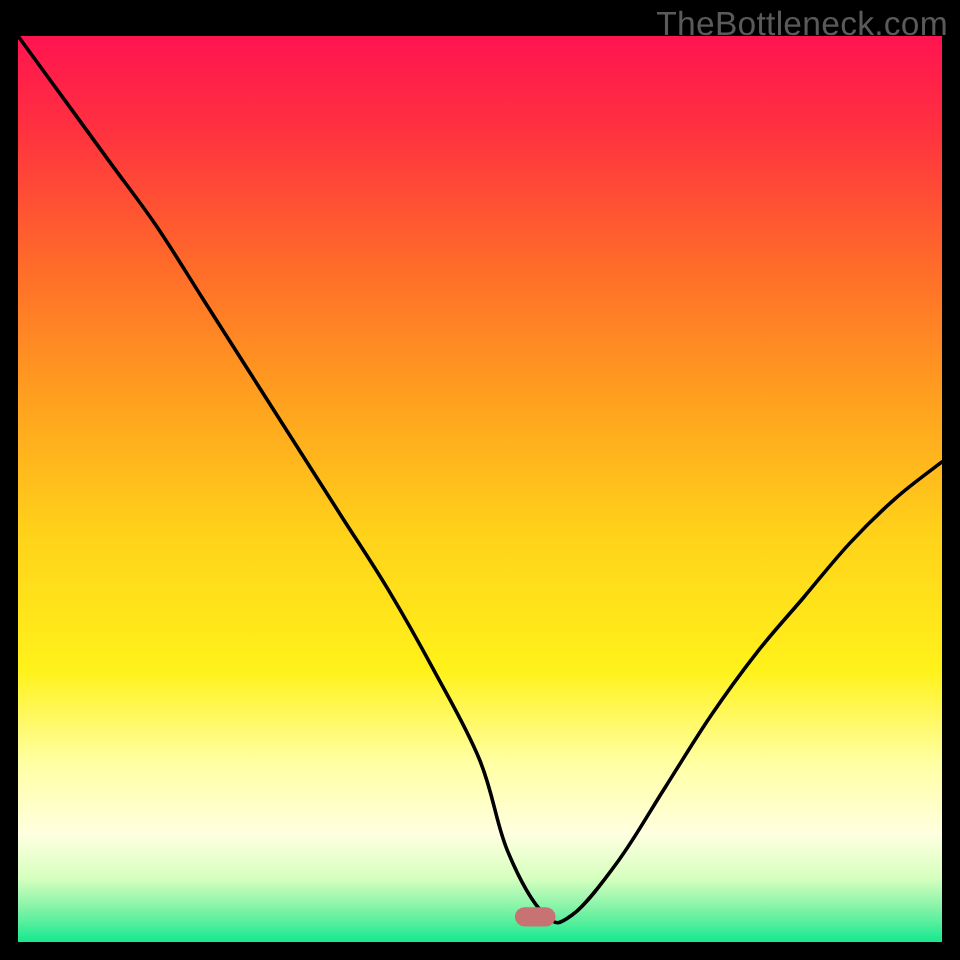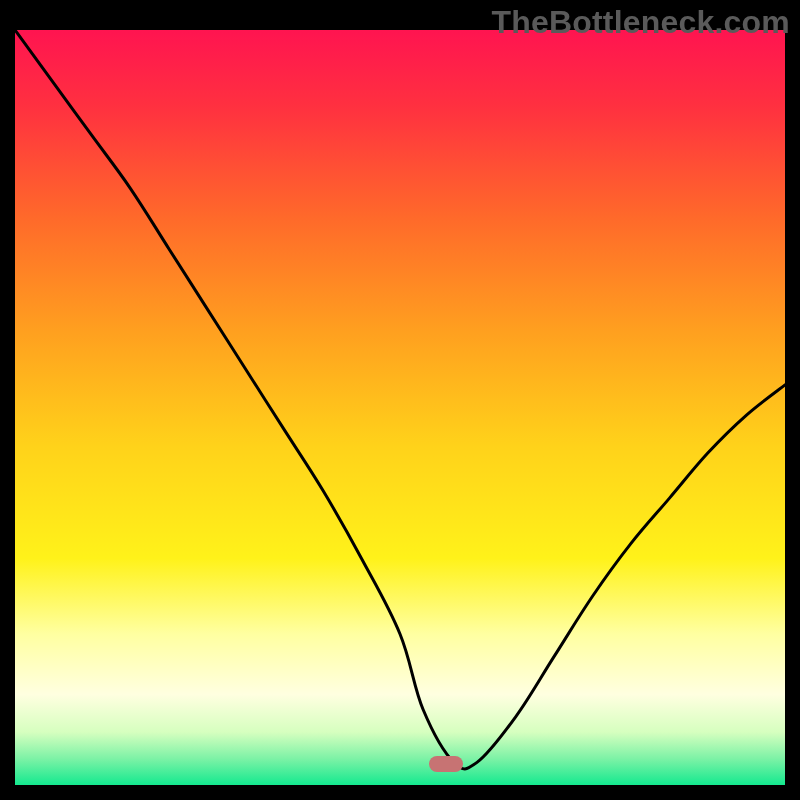--- a/index.html
+++ b/index.html
@@ -15,22 +15,22 @@
     position: relative;
     width: 800px;
     height: 800px;
     background: #000;
   }
   .watermark {
     position: absolute;
     top: 4px;
     right: 10px;
     color: #5a5a5a;
-    font-size: 32px;
-    font-weight: 700;
+    font-size: 28px;
+    font-weight: 400;
     letter-spacing: 0.2px;
     z-index: 10;
     user-select: none;
   }
   .plot-area {
     position: absolute;
     left: 15px;
     top: 30px;
     width: 770px;
     height: 755px;

